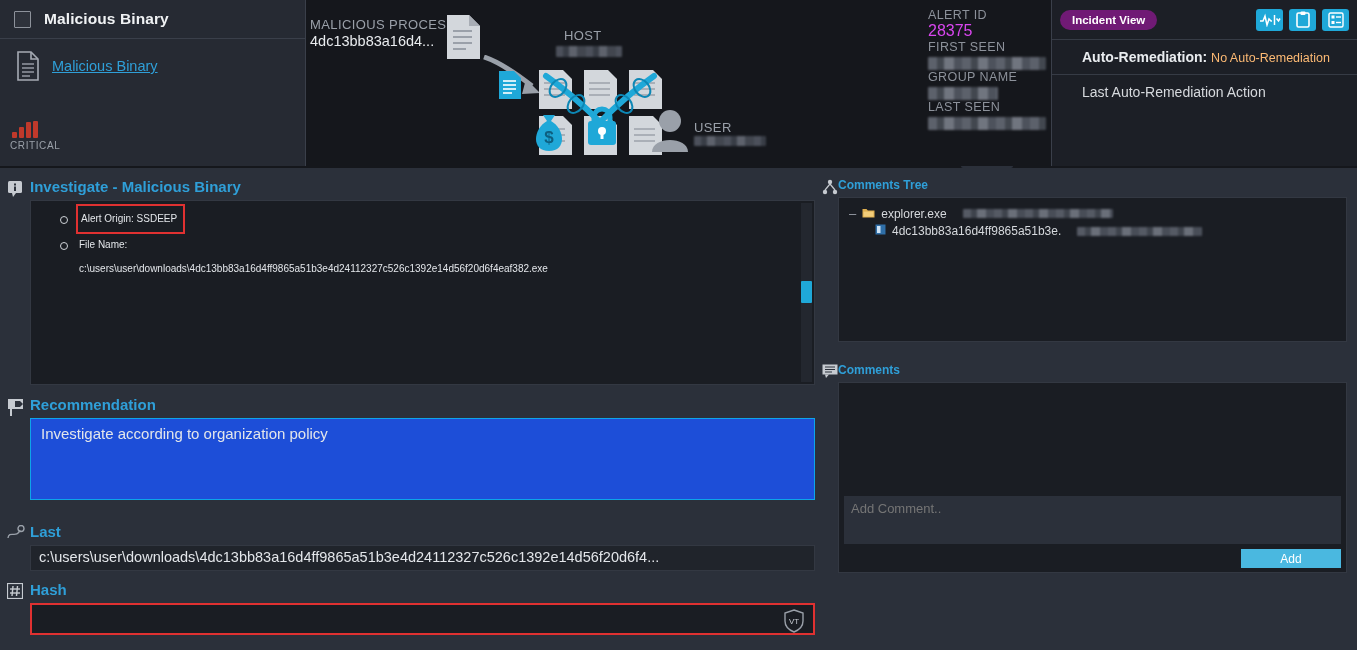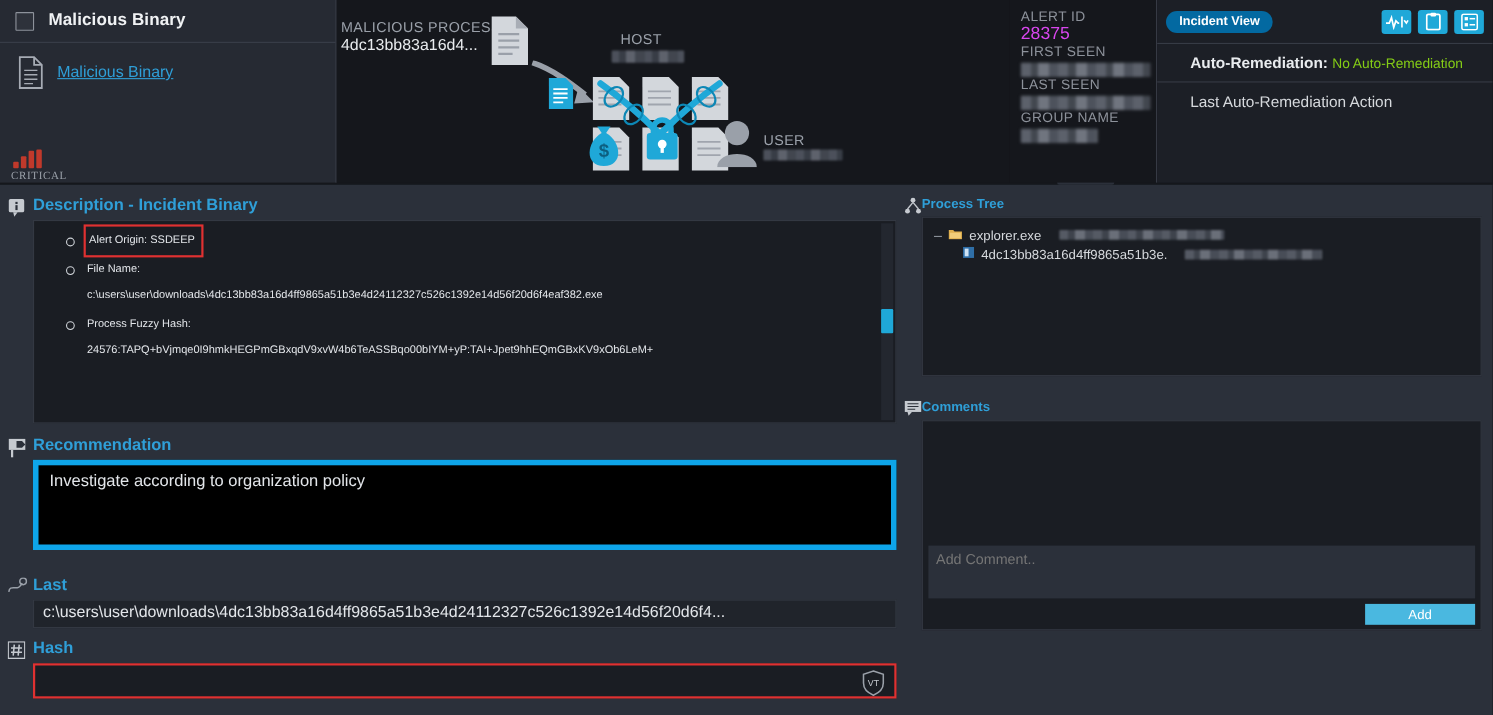--- a/index.html
+++ b/index.html
@@ -26,21 +26,21 @@
     height: 39px; display: flex; align-items: center; gap: 13px;
     padding-left: 14px; border-bottom: 1px solid #3a3f4a;
   }
   .chk {
     width: 17px; height: 17px; border: 1px solid #8d929b; background: #2e323b; border-radius: 1px;
   }
   .alert-card-title { font-size: 15.5px; font-weight: bold; color: #f0f2f4; letter-spacing: .1px; }
   .alert-row { display: flex; align-items: center; gap: 12px; padding: 12px 0 0 16px; }
   .doc-ico { width: 24px; height: 30px; flex: 0 0 auto; }
   .alert-link { color: #2f9fd8; font-size: 14.5px; }
-  .sev { position: absolute; left: 8px; bottom: 0; width: 60px; font-family: Liberation Serif, serif; }
+  .sev { position: absolute; left: 8px; bottom: 15px; width: 60px; }
   .sev-bars { display: flex; align-items: flex-end; gap: 2px; height: 18px; padding-left: 4px; }
   .sev-bars i { display: block; width: 5px; background: #c0392b; border-radius: 1px; }
   .sev-label { font-size: 10px; color: #9aa0a9; letter-spacing: .6px; margin-top: 2px; padding-left: 2px;}
 
   
   .diagram { position: absolute; left: 306px; top: 0; width: 612px; height: 166px; background:#15171c; }
   .d-label { position: absolute; font-size: 13px; color: #9aa0a9; letter-spacing: .4px; }
   .d-value { position: absolute; font-size: 14.5px; color: #e9ecef; }
   .redact { position: absolute; border-radius: 1px;
     background: repeating-linear-gradient(90deg,#565b66 0 7px,#3f444e 7px 13px,#6b707b 13px 21px,#4a4f59 21px 30px);
@@ -58,39 +58,39 @@
   .meta-k:first-child { margin-top: 0; }
   .meta-v { font-size: 16px; color: #d946ef; }
   .meta-redact { height: 13px; margin-top: 3px; border-radius: 1px;
     background: repeating-linear-gradient(90deg,#5c616b 0 9px,#42474f 9px 16px,#70757f 16px 26px,#4d525c 26px 34px);
     filter: blur(1.3px); }
 
   
   .ivpanel { position: absolute; left: 1052px; top: 0; width: 305px; height: 166px; background:#1c1f26; }
   .ivhead { height: 39px; display: flex; align-items: center; padding: 0 8px; gap: 6px; }
   .iv-btn {
-    background: #0369a1; color: #fff; font-size: 11.5px; font-weight: bold;
+    background: #701a75; color: #fff; font-size: 11.5px; font-weight: bold;
     border-radius: 11px; padding: 4px 12px; border: none; cursor: pointer; white-space: nowrap;
   }
   .iv-icons { margin-left: auto; display: flex; gap: 6px; }
   .ivico {
     width: 27px; height: 22px; background: #1fa8d8; border-radius: 3px;
     display: flex; align-items: center; justify-content: center; cursor: pointer;
   }
   .ivrow { border-top: 1px solid #363b45; padding: 9px 0 9px 30px; font-size: 14px; }
   .ivrow b { font-weight: bold; color: #e9ecef; }
-  .ivrow span.muted { color: #84cc16; font-size: 12.5px; }
+  .ivrow span.muted { color: #fdba74; font-size: 12.5px; }
 
   
   .body { position: absolute; left: 0; top: 168px; width: 1357px; height: 482px; background:#2b303a; }
   .gutter { position: absolute; left: 0; top: 0; width: 28px; height: 482px; }
   .sec-ico { position: absolute; left: 7px; }
 
   .sechead { color: #2f9fd8; font-size: 15px; font-weight: bold; }
-  .panel { background: #000000; border: 5px solid #0ea5e9; }
+  .panel { background: #1d4ed8; border: 1px solid #0ea5e9; }
 
   
   .desc-wrap { position: absolute; left: 30px; top: 10px; width: 785px; }
   .desc-box { position: relative; margin-top: 5px; height: 185px; overflow: hidden; background:#1a1d23; border:1px solid #333842; }
   .desc-inner { padding: 4px 16px 4px 48px; }
   .bullet { position: relative; font-size: 10px; line-height: 24px; color: #e3e6ea; margin-top: 2px; }
   .bullet::before {
     content: ""; position: absolute; left: -19px; top: 9px; width: 6px; height: 6px;
     border: 1px solid #cfd3d8; border-radius: 50%;
   }
@@ -294,26 +294,26 @@
     <div class="meta">
       <div>
         <div class="meta-k">ALERT ID</div>
         <div class="meta-v">28375</div>
       </div>
       <div>
         <div class="meta-k">FIRST SEEN</div>
         <div class="meta-redact" style="width:118px"></div>
       </div>
       <div>
+        <div class="meta-k">GROUP NAME</div>
+        <div class="meta-redact" style="width:70px"></div>
+      </div>
+      <div>
         <div class="meta-k">LAST SEEN</div>
         <div class="meta-redact" style="width:118px"></div>
-      </div>
-      <div>
-        <div class="meta-k">GROUP NAME</div>
-        <div class="meta-redact" style="width:70px"></div>
       </div>
     </div>
 
     <div class="ivpanel">
       <div class="ivhead">
         <button class="iv-btn">Incident View</button>
         <div class="iv-icons">
           <div class="ivico">
             <svg width="22" height="14" viewBox="0 0 22 14">
               <path d="M1 8 H4 L6 3 L8 12 L10 6 L12 8 H13" stroke="#ffffff" stroke-width="1.5" fill="none"></path>
@@ -381,33 +381,29 @@
             <line x1="6" y1="3" x2="5" y2="13"></line>
               <line x1="10.5" y1="3" x2="9.5" y2="13"></line>
             <line x1="3" y1="6" x2="13" y2="6"></line>
               <line x1="3" y1="10" x2="13" y2="10"></line>
           </g>
         </svg>
       </span>
     </div>
 
     <div class="desc-wrap">
-      <div class="sechead">Description - Incident Binary</div>
+      <div class="sechead">Investigate - Malicious Binary</div>
       <div class="desc-box">
         <div class="desc-inner">
           <div class="bullet">
             <span class="hl-red">Alert Origin: SSDEEP</span>
           </div>
           <div class="bullet">
             <span>File Name:</span>
             <span class="val">c:\users\user\downloads\4dc13bb83a16d4ff9865a51b3e4d24112327c526c1392e14d56f20d6f4eaf382.exe</span>
-          </div>
-          <div class="bullet">
-            <span>Process Fuzzy Hash:</span>
-            <span class="val">24576:TAPQ+bVjmqe0I9hmkHEGPmGBxqdV9xvW4b6TeASSBqo00bIYM+yP:TAI+Jpet9hhEQmGBxKV9xOb6LeM+</span>
           </div>
         </div>
         <div class="dscroll">
           <div class="dthumb"></div>
         </div>
       </div>
     </div>
 
     <div class="rec-wrap">
       <div class="sechead">Recommendation</div>
@@ -438,21 +434,21 @@
           <svg width="16" height="16" viewBox="0 0 16 16">
             <circle cx="8" cy="3" r="2.2" fill="#c6cad0"></circle>
             <circle cx="3" cy="13" r="2.2" fill="#c6cad0"></circle>
             <circle cx="13" cy="13" r="2.2" fill="#c6cad0"></circle>
             <g stroke="#c6cad0" stroke-width="1.2">
                 <line x1="8" y1="5" x2="3" y2="11"></line>
                 <line x1="8" y1="5" x2="13" y2="11"></line>
               </g>
           </svg>
         </span>
-        <div class="sechead" style="font-size:12px">Process Tree</div>
+        <div class="sechead" style="font-size:12px">Comments Tree</div>
         <div class="ptree-box">
           <div class="tnode">
             <span class="tdash">–</span>
             <span>
               <svg width="13" height="11" viewBox="0 0 13 11">
                 <path d="M0.5 2 h4 l1.3 1.5 h6.7 v7 h-12 z" fill="#e0b050"></path>
                 <rect x="1.6" y="4.6" width="9.8" height="5" fill="#f2cd7a"></rect>
               </svg>
             </span>
             <span>explorer.exe</span>

